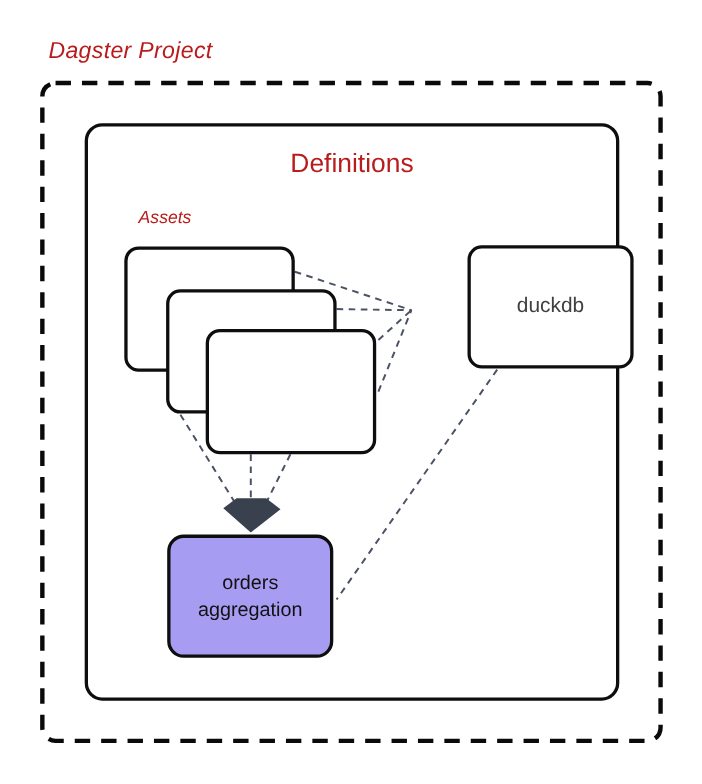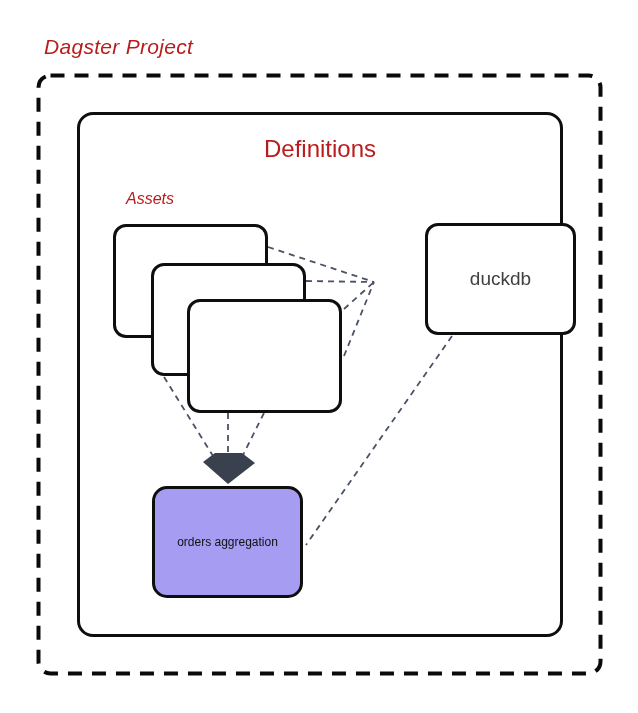--- a/index.html
+++ b/index.html
@@ -48,21 +48,21 @@
   #duckdb-box {
     left: 377px; top: 223px; width: 151px; height: 112px;
     display: flex; align-items: center; justify-content: center;
     font-size: 19px; color: #404040; margin-left: 48px;
   }
   #aggregation-box {
     left: 152px; top: 486px; width: 151px; height: 112px;
     border-radius: 15px;
     display: flex; align-items: center; justify-content: center;
     text-align: center;
-    font-size: 12px; line-height: 1.4; color: #111;
+    font-size: 18px; line-height: 1.4; color: #111;
     padding: 0 2px;
   }
 
   
   .label {
     z-index: 4;
     color: #b91c1c;
     white-space: nowrap;
   }
   #title-label {

